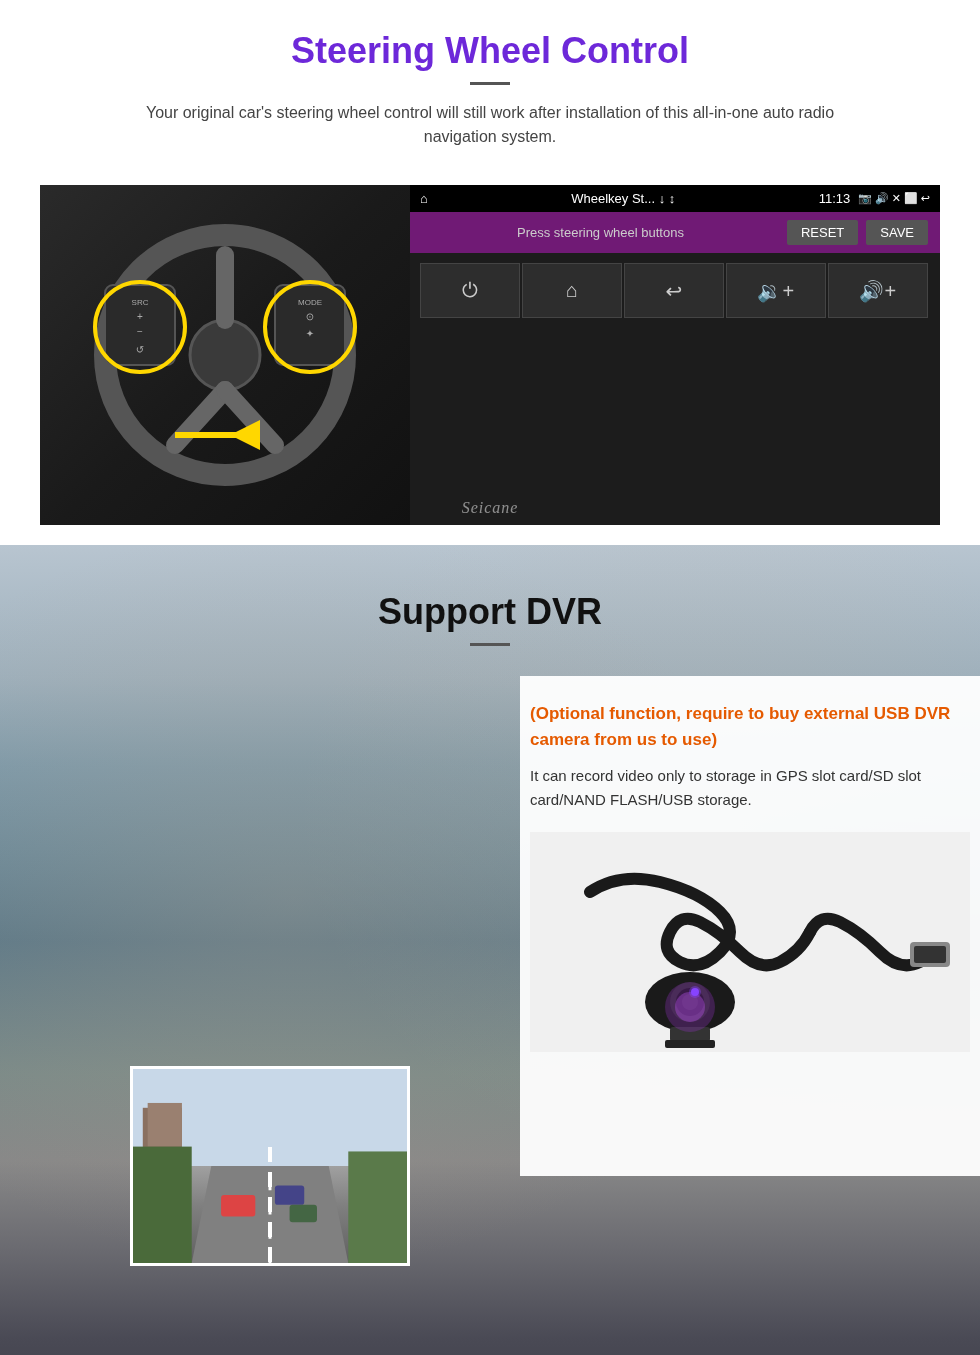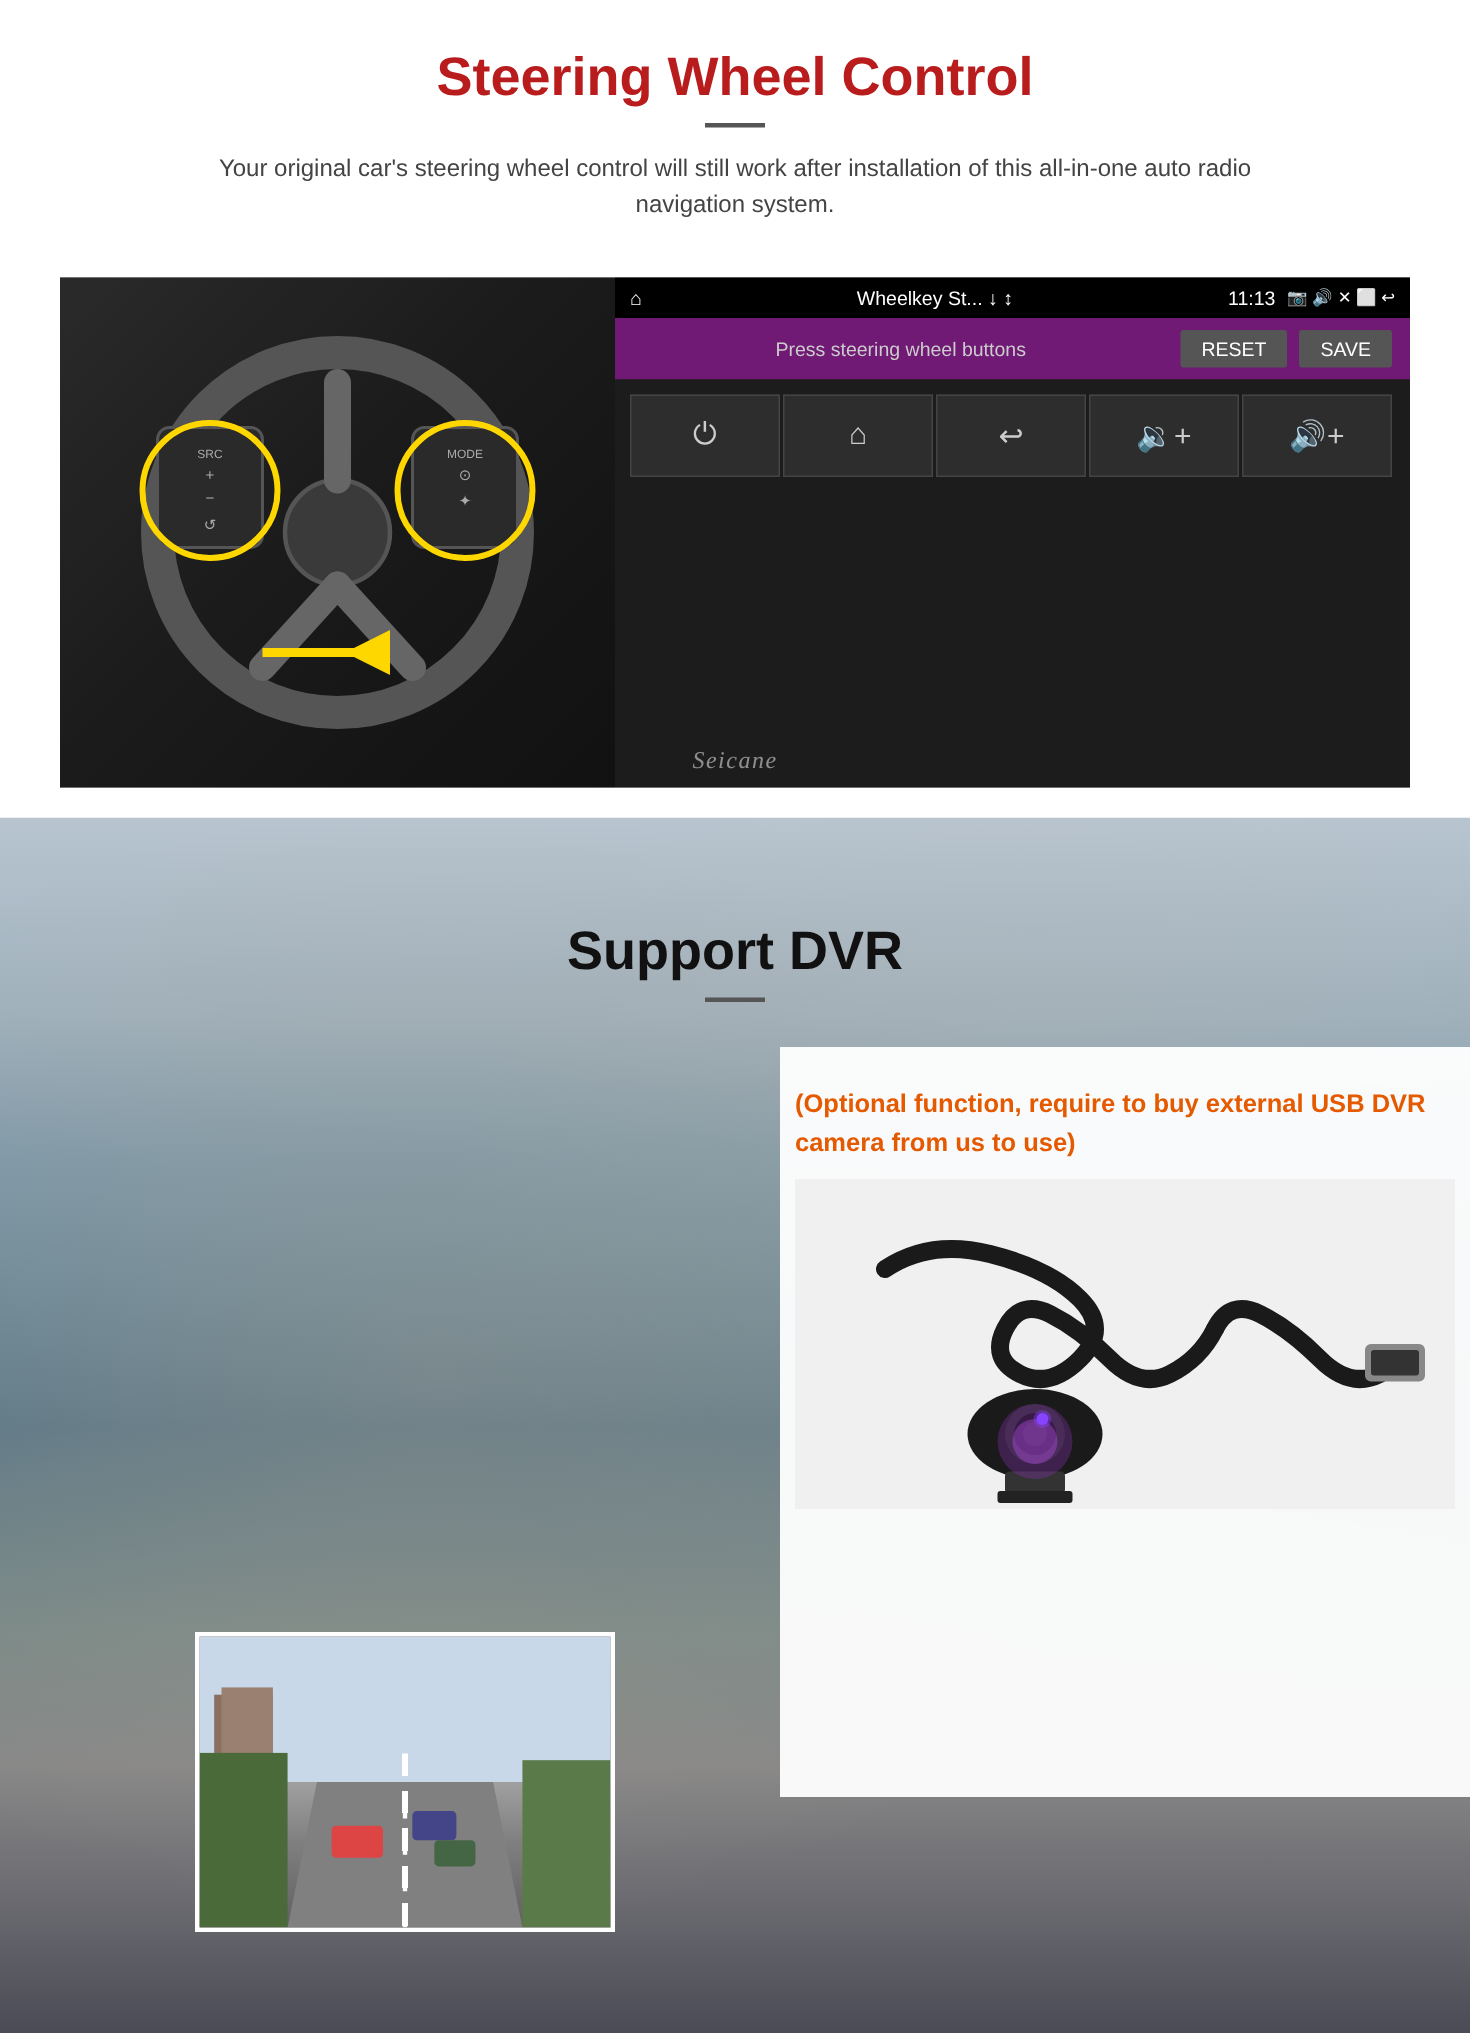--- a/index.html
+++ b/index.html
@@ -12,21 +12,21 @@
 
     
     .section-swc {
       padding: 30px 40px 20px;
       text-align: center;
       background: #fff;
     }
     .section-swc h1 {
       font-size: 36px;
       font-weight: 900;
-      color: #b91c1c;
+      color: #6d28d9;
       margin-bottom: 10px;
     }
     .section-divider {
       width: 40px;
       height: 3px;
       background: #555;
       margin: 0 auto 16px;
     }
     .section-swc p {
       font-size: 16px;
@@ -178,21 +178,20 @@
 
     .section-dvr h2 {
       position: relative;
       z-index: 10;
       text-align: center;
       font-size: 36px;
       font-weight: 900;
       color: #111;
       padding-top: 46px;
       margin-bottom: 10px;
-      margin-top: 22px;
     }
     .section-dvr .section-divider {
       position: relative;
       z-index: 10;
       margin-bottom: 20px;
     }
 
     
     .dvr-content {
       position: relative;
@@ -401,20 +400,21 @@
 
             <rect x="0" y="80" width="60" height="120" fill="#4a6a3a"></rect>
             <rect x="220" y="85" width="60" height="115" fill="#5a7a4a"></rect>
           </svg>
         </div>
       </div>
     </div>
 
     <div class="dvr-card">
       <p class="optional-text">(Optional function, require to buy external USB DVR camera from us to use)</p>
+      <p class="desc-text">It can record video only to storage in GPS slot card/SD slot card/NAND FLASH/USB storage.</p>
 
       <div class="dvr-camera-img">
         <svg class="camera-svg" viewBox="0 0 420 220">
 
           <path d="M 50 60 Q 80 40 120 50 Q 160 60 180 80 Q 200 100 180 120 Q 160 140 140 130 Q 120 120 130 100 Q 140 80 160 90 Q 180 100 200 120 Q 220 140 240 130 Q 260 120 270 100" fill="none" stroke="#1a1a1a" stroke-width="12" stroke-linecap="round"></path>
           <path d="M 270 100 Q 280 80 300 90 Q 320 100 340 120 Q 360 140 380 130" fill="none" stroke="#1a1a1a" stroke-width="12" stroke-linecap="round"></path>
 
           <rect x="370" y="110" width="40" height="25" rx="4" fill="#888"></rect>
           <rect x="374" y="114" width="32" height="17" rx="2" fill="#333"></rect>
 

